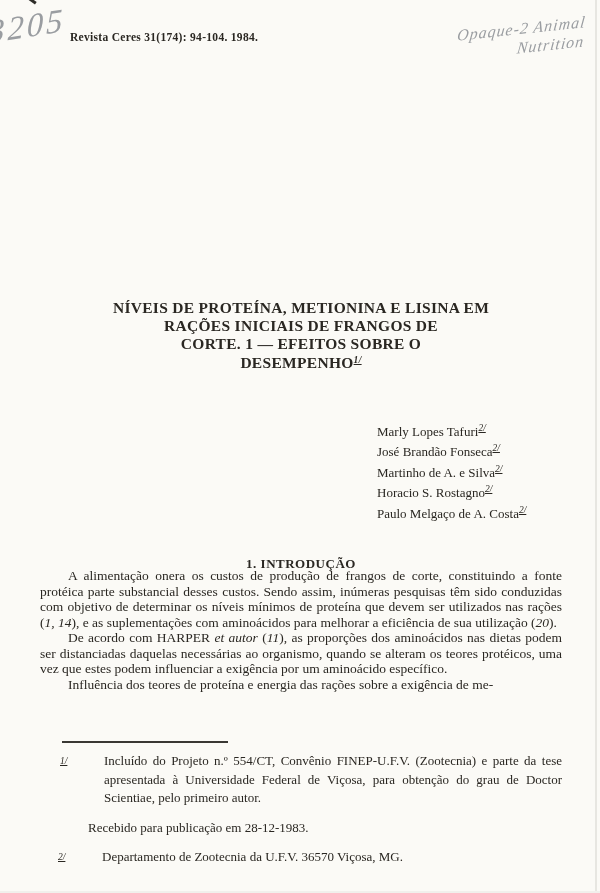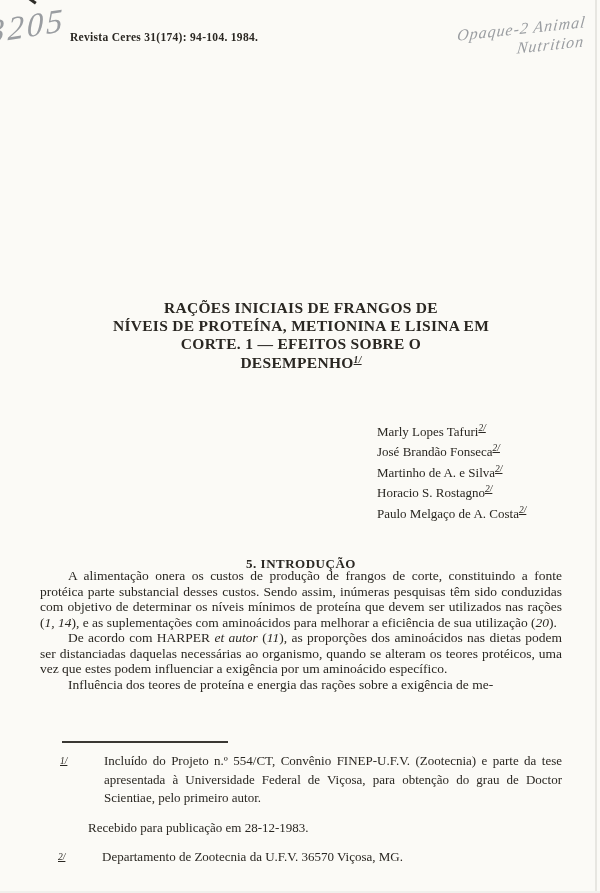--- a/index.html
+++ b/index.html
@@ -94,35 +94,35 @@
   <div class="hw hw-number">3205</div>
 
   <div class="journal-header">Revista Ceres 31(174): 94-104. 1984.</div>
 
   <div class="hw hw-note">
     <div>Opaque-2 Animal</div>
     <div class="hw-note-l2">Nutrition</div>
   </div>
 
   <div class="title-block">
+    <div>NÍVEIS DE PROTEÍNA, METIONINA E LISINA EM</div>
     <div>RAÇÕES INICIAIS DE FRANGOS DE</div>
-    <div>NÍVEIS DE PROTEÍNA, METIONINA E LISINA EM</div>
     <div>CORTE. 1 — EFEITOS SOBRE O</div>
     <div><span>DESEMPENHO</span><span class="sup-mark">1/</span></div>
   </div>
 
   <div class="authors-block">
     <div class="author-line"><span>Marly Lopes Tafuri</span><span class="sup-mark">2/</span></div>
     <div class="author-line"><span>José Brandão Fonseca</span><span class="sup-mark">2/</span></div>
     <div class="author-line"><span>Martinho de A. e Silva</span><span class="sup-mark">2/</span></div>
     <div class="author-line"><span>Horacio S. Rostagno</span><span class="sup-mark">2/</span></div>
     <div class="author-line"><span>Paulo Melgaço de A. Costa</span><span class="sup-mark">2/</span></div>
   </div>
 
-  <div class="section-heading">5. INTRODUÇÃO</div>
+  <div class="section-heading">1. INTRODUÇÃO</div>
 
   <div class="body-block">
     <p><span>A alimentação onera os custos de produção de frangos de corte, constituindo a fonte protéica parte substancial desses custos. Sendo assim, inúmeras pesquisas têm sido conduzidas com objetivo de determinar os níveis mínimos de proteína que devem ser utilizados nas rações (</span><span class="ref-italic">1, 14</span><span>), e as suplementações com aminoácidos para melhorar a eficiência de sua utilização (</span><span class="ref-italic">20</span><span>).</span></p>
     <p><span>De acordo com HARPER </span><span class="ref-italic">et autor</span><span> (</span><span class="ref-italic">11</span><span>), as proporções dos aminoácidos nas dietas podem ser distanciadas daquelas necessárias ao organismo, quando se alteram os teores protéicos, uma vez que estes podem influenciar a exigência por um aminoácido específico.</span></p>
     <p>Influência dos teores de proteína e energia das rações sobre a exigência de me-</p>
   </div>
 
   <div class="footnote-rule"></div>
 
   <div class="footnote footnote-1">

